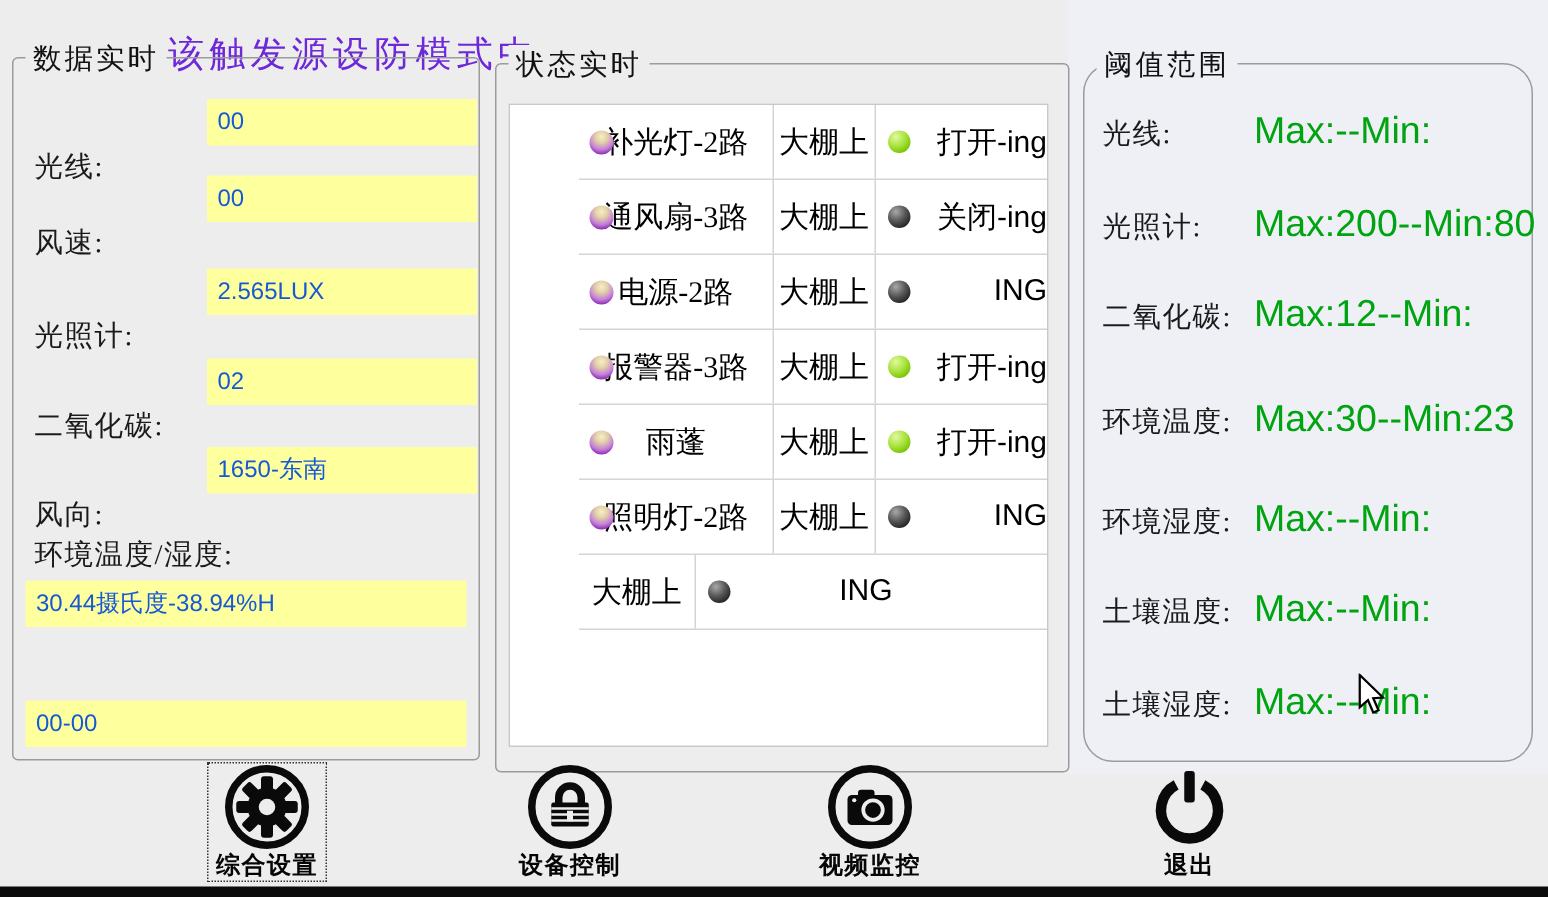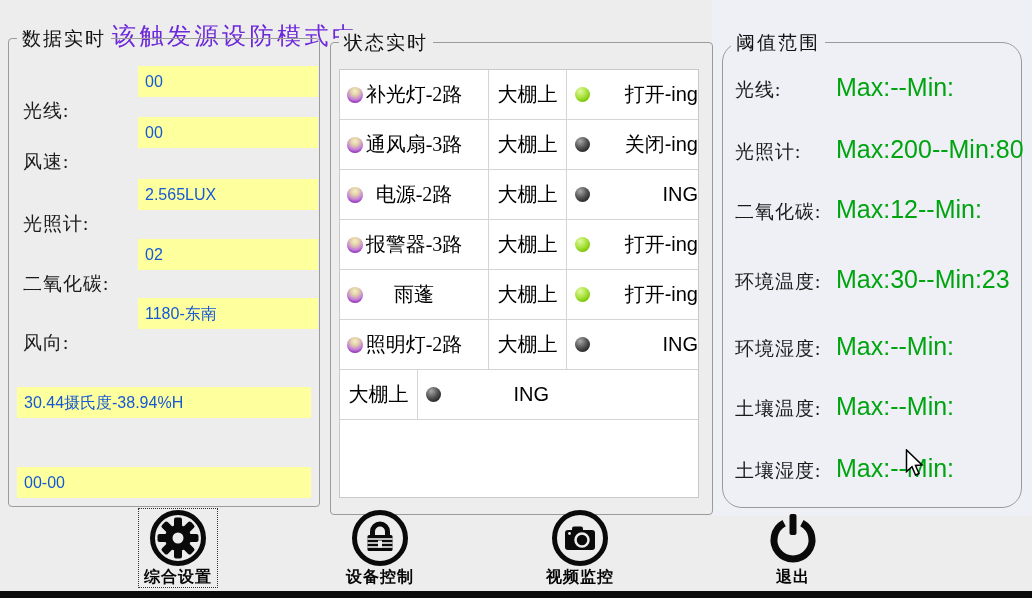--- a/index.html
+++ b/index.html
@@ -17,21 +17,21 @@
   #data-panel{left:8px;top:38px;width:310px;height:467px;}
   .fld-label{position:absolute;left:14px;font-family:"Liberation Serif","DejaVu Serif",serif;
              font-size:19px;letter-spacing:1px;color:#1a1a1a;white-space:nowrap;}
   .fld-value{position:absolute;left:129px;width:173px;height:31px;line-height:31px;background:#feff9d;
              color:#1659d6;font-size:16px;padding-left:7px;white-space:nowrap;overflow:hidden;}
   .fld-value.wide{left:8px;width:287px;}
 
   
   #status-panel{left:330px;top:42px;width:381px;height:471px;}
   .stable{position:absolute;left:8px;top:26px;width:360px;height:429px;background:#fff;
-          border:1px solid #c9c9c9;box-sizing:border-box;}
+          border:1px solid #c9c9c9;box-sizing:border-box;padding-left:46px;}
   .trow{display:flex;height:49px;border-bottom:1px solid #d4d4d4;}
   .cell{display:flex;align-items:center;justify-content:center;box-sizing:border-box;
         font-family:"Liberation Serif","DejaVu Serif",serif;font-size:20px;color:#000;white-space:nowrap;}
   .c1{width:149px;border-right:1px solid #d4d4d4;position:relative;}
   .c2{width:78px;border-right:1px solid #d4d4d4;}
   .c3{width:131px;justify-content:space-between;font-family:"Liberation Sans","DejaVu Sans",sans-serif;}
   .sphere{position:absolute;left:7px;top:17px;width:16px;height:16px;border-radius:50%;
           background:radial-gradient(circle at 50% 26%,#f6eecd 0%,#e2d1a6 28%,#c47fd8 60%,#8a25b5 84%,#6d1496 100%);}
   .led{width:15px;height:15px;border-radius:50%;margin:0 7px 0 8px;flex:none;}
   .cb-green{background:radial-gradient(circle at 35% 28%,#e2f89f 0%,#a8e23c 45%,#7cc607 75%,#65a800 100%);}
@@ -73,22 +73,23 @@
     <span class="fld-label" style="top:110px">风速:</span>
     <div class="fld-value" style="top:78px">00</div>
 
     <span class="fld-label" style="top:172px">光照计:</span>
     <div class="fld-value" style="top:140px">2.565LUX</div>
 
     <span class="fld-label" style="top:232px">二氧化碳:</span>
     <div class="fld-value" style="top:200px">02</div>
 
     <span class="fld-label" style="top:291px">风向:</span>
-    <div class="fld-value" style="top:259px">1180-东南</div>
-
+    <div class="fld-value" style="top:259px">1650-东南</div>
+
+    <span class="fld-label" style="top:318px">环境温度/湿度:</span>
     <div class="fld-value wide" style="top:348px">30.44摄氏度-38.94%H</div>
 
     <div class="fld-value wide" style="top:428px">00-00</div>
   </div>
 
   <div class="groupbox" id="status-panel">
     <span class="gb-title">状态实时</span>
     <div class="stable">
 
       <div class="trow">

